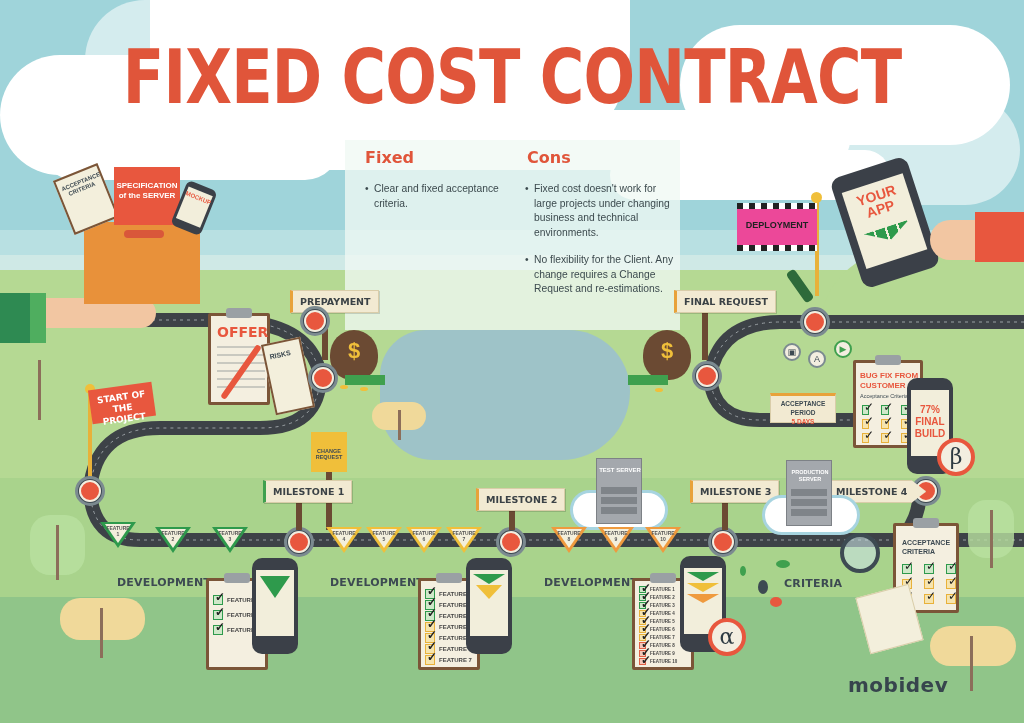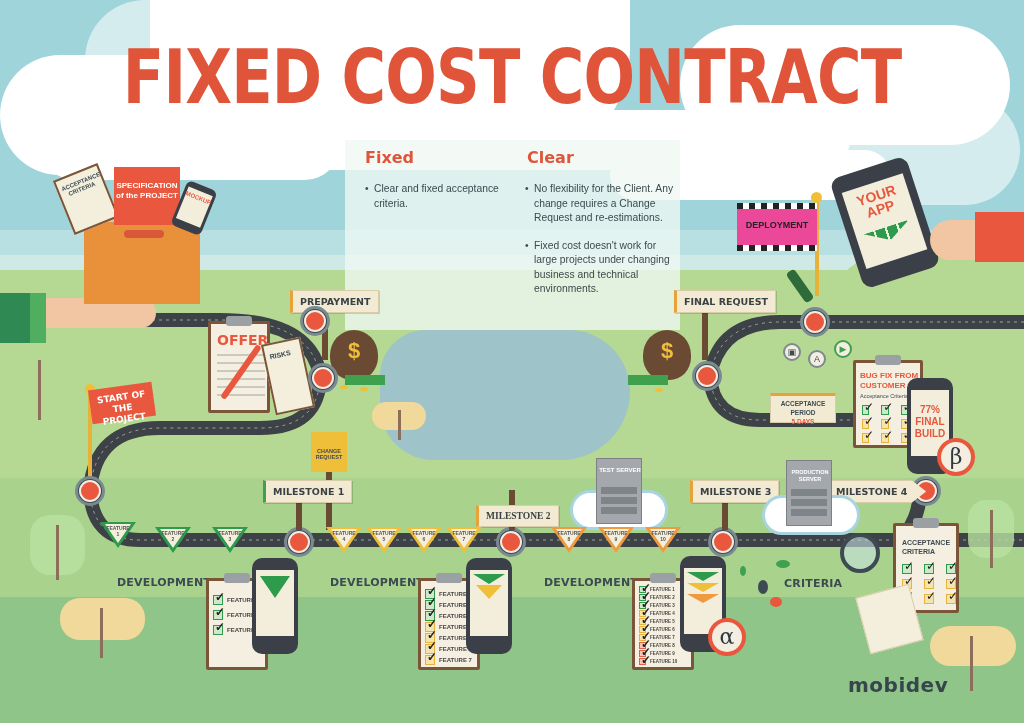--- a/index.html
+++ b/index.html
@@ -79,52 +79,52 @@
 
 <div class="abs title">FIXED COST CONTRACT</div>
 
 <div class="abs lake" style="left:380px;top:330px;width:250px;height:130px;"></div>
 
 <div class="abs panel">
   <h2 style="left:20px;">Fixed</h2>
   <ul style="left:20px;width:145px;">
     <li>Clear and fixed acceptance criteria.</li>
   </ul>
-  <h2 style="left:182px;">Clear</h2>
+  <h2 style="left:182px;">Cons</h2>
   <ul style="left:180px;width:150px;">
+    <li>Fixed cost doesn't work for large projects under changing business and technical environments.</li>
     <li>No flexibility for the Client. Any change requires a Change Request and re-estimations.</li>
-    <li>Fixed cost doesn't work for large projects under changing business and technical environments.</li>
   </ul>
 </div>
 
 <svg class="abs" style="left:0;top:0;" width="1024" height="723">
   <path class="road" d="M40 320 L220 320 Q310 320 320 375 Q320 428 260 428 L160 428 Q95 428 90 490 Q92 540 140 540 L1024 540"></path>
   <path class="road" d="M1024 322 L780 322 Q720 322 710 375 Q712 420 760 420 L860 420"></path>
   <path class="road" d="M920 490 Q920 520 900 540"></path>
   <path class="road-line" d="M40 320 L220 320 Q310 320 320 375 Q320 428 260 428 L160 428 Q95 428 90 490 Q92 540 140 540 L1024 540"></path>
   <path class="road-line" d="M1024 322 L780 322 Q720 322 710 375 Q712 420 760 420 L860 420"></path>
 </svg>
 
 <div class="abs" style="left:0;top:293px;width:32px;height:50px;background:#2e8a52;"></div>
 <div class="abs" style="left:30px;top:293px;width:16px;height:50px;background:#4fae5f;"></div>
 <div class="abs" style="left:46px;top:298px;width:110px;height:30px;background:#f2c6a2;border-radius:0 20px 20px 0;"></div>
 <div class="abs" style="left:84px;top:222px;width:116px;height:82px;background:#e8913a;">
   <div class="abs" style="left:40px;top:8px;width:40px;height:8px;background:#d9573a;border-radius:4px;"></div>
 </div>
 <div class="abs" style="left:62px;top:170px;width:48px;height:58px;background:#f3efdc;border:2px solid #7b5538;transform:rotate(-22deg);font-size:6px;font-weight:bold;color:#3d4a52;padding:6px 3px;line-height:7px;text-align:center;">ACCEPTANCE CRITERIA</div>
-<div class="abs" style="left:114px;top:167px;width:66px;height:58px;background:#e8573e;color:#fff;font-size:8px;font-weight:bold;text-align:center;padding-top:14px;line-height:10px;">SPECIFICATION of the PROJECT</div>
+<div class="abs" style="left:114px;top:167px;width:66px;height:58px;background:#e8573e;color:#fff;font-size:8px;font-weight:bold;text-align:center;padding-top:14px;line-height:10px;">SPECIFICATION of the SERVER</div>
 <div class="abs" style="left:178px;top:184px;width:32px;height:48px;background:#3b4048;border-radius:6px;transform:rotate(22deg);">
   <div class="abs" style="left:3px;top:6px;width:26px;height:34px;background:#f2eedb;color:#e8573e;font-size:6px;font-weight:bold;text-align:center;padding-top:4px;">MOCKUP</div>
 </div>
 
 <div class="abs" style="left:88px;top:390px;width:4px;height:105px;background:#e8b13a;"></div>
 <div class="abs" style="left:85px;top:384px;width:10px;height:10px;border-radius:50%;background:#f0bf3a;"></div>
 <div class="abs flag" style="left:90px;top:386px;width:64px;height:34px;">START OF THE PROJECT</div>
 
-<div class="abs clip" style="left:208px;top:321px;width:62px;height:92px;">
+<div class="abs clip" style="left:208px;top:313px;width:62px;height:92px;">
   <div class="abs" style="left:6px;top:8px;font-size:14px;color:#e8573e;font-weight:bold;font-family:'DejaVu Sans',sans-serif;">OFFER</div>
   <div class="abs" style="left:6px;top:30px;width:48px;height:44px;background:repeating-linear-gradient(180deg,#c9c9c0 0 2px,transparent 2px 8px);"></div>
 </div>
 <div class="abs" style="left:268px;top:340px;width:40px;height:72px;background:#f3efdc;border:2px solid #7b5538;transform:rotate(-12deg);font-size:7px;font-weight:bold;color:#3d4a52;padding:8px 4px;">RISKS</div>
 <div class="abs" style="left:238px;top:340px;width:6px;height:64px;background:#e8573e;transform:rotate(35deg);border-radius:3px;"></div>
 
 <div class="abs post" style="left:322px;top:300px;height:60px;"></div>
 <div class="abs sign" style="left:290px;top:290px;">PREPAYMENT</div>
 <div class="abs moneybag" style="left:330px;top:330px;width:48px;height:50px;">
   <div class="abs" style="left:0;width:48px;top:8px;text-align:center;font-size:22px;color:#f0bf3a;font-weight:bold;">$</div>
@@ -208,21 +208,21 @@
 <div class="abs node" style="left:911px;top:476px;"></div>
 <div class="abs node" style="left:800px;top:307px;"></div>
 <div class="abs node" style="left:692px;top:361px;"></div>
 
 <div class="abs post" style="left:326px;top:470px;height:60px;"></div>
 <div class="abs" style="left:311px;top:432px;width:36px;height:40px;background:#f0bf3a;font-size:5.5px;font-weight:bold;color:#3d4a52;text-align:center;padding-top:16px;line-height:6px;">CHANGE REQUEST</div>
 
 <div class="abs post" style="left:296px;top:490px;height:40px;"></div>
 <div class="abs sign green" style="left:263px;top:480px;">MILESTONE 1</div>
 <div class="abs post" style="left:509px;top:490px;height:40px;"></div>
-<div class="abs sign" style="left:476px;top:505px;font-family:Liberation Serif, serif;">MILESTONE 2</div>
+<div class="abs sign" style="left:476px;top:488px;">MILESTONE 2</div>
 <div class="abs post" style="left:722px;top:490px;height:40px;"></div>
 <div class="abs sign" style="left:690px;top:480px;">MILESTONE 3</div>
 <div class="abs sign" style="left:826px;top:480px;border-left-color:#e8573e;padding-right:18px;clip-path:polygon(0 0,85% 0,100% 50%,85% 100%,0 100%);">MILESTONE 4</div>
 
 <div class="abs srvcloud" style="left:570px;top:490px;width:98px;height:40px;"></div>
 <div class="abs server" style="left:596px;top:458px;width:46px;height:66px;">
   <div class="abs" style="left:0;top:8px;width:46px;text-align:center;font-size:6px;font-weight:bold;color:#fff;line-height:7px;">TEST SERVER</div>
   <div class="bar" style="top:28px;"></div>
     <div class="bar" style="top:38px;"></div>
     <div class="bar" style="top:48px;"></div>

